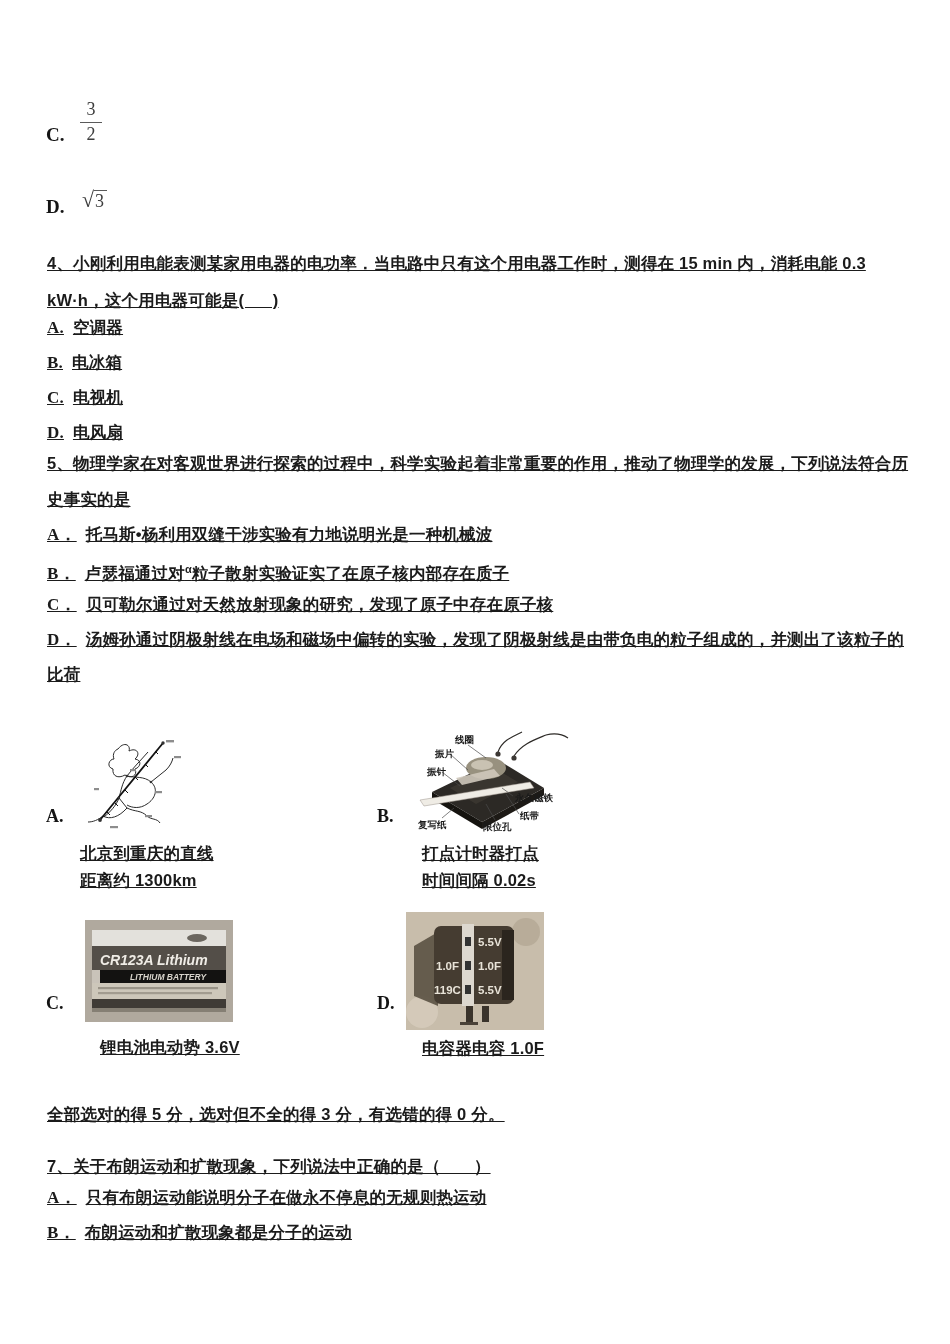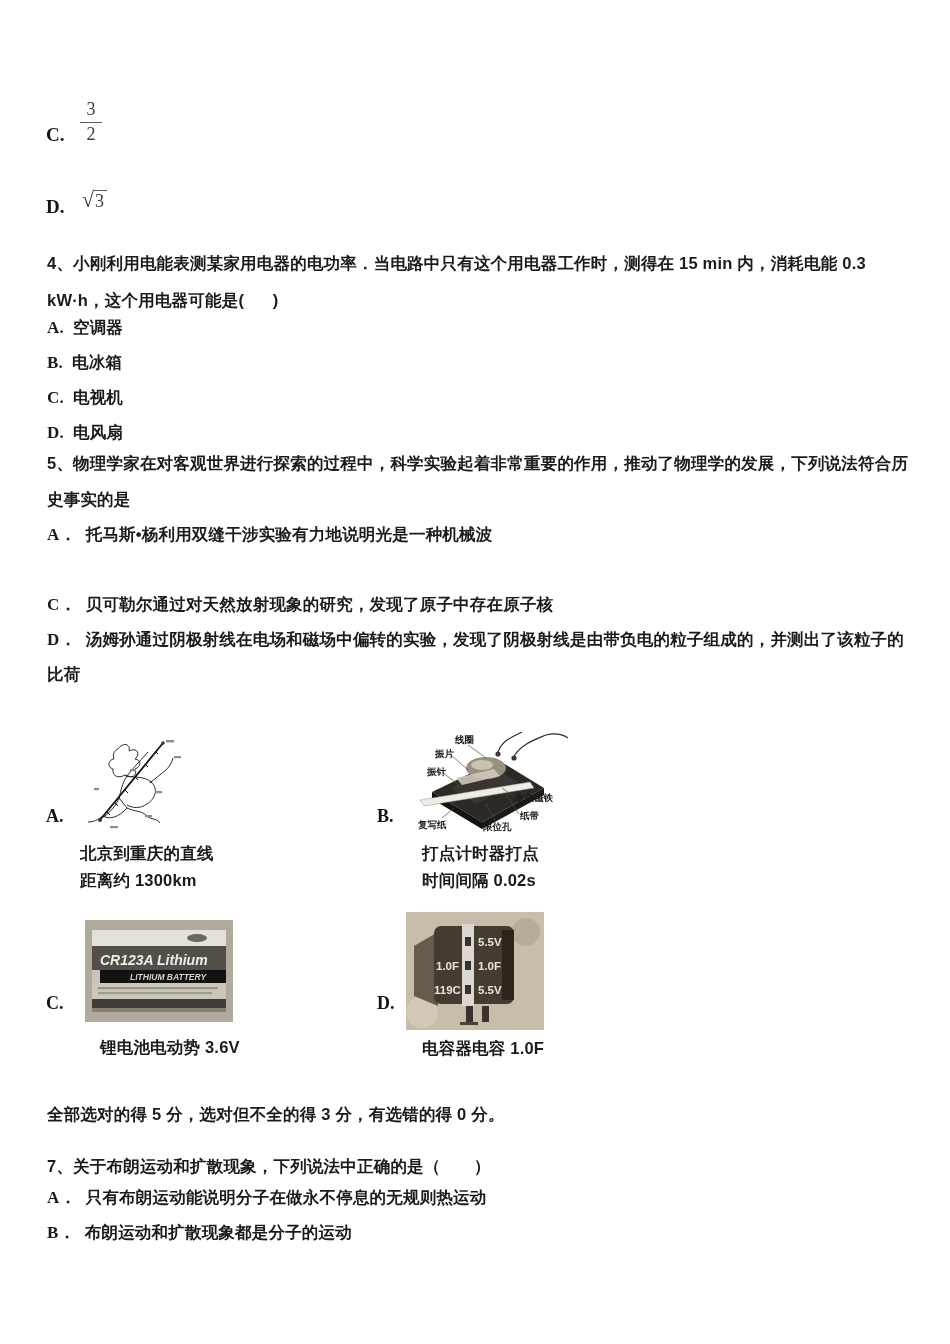--- a/index.html
+++ b/index.html
@@ -1,18 +1,18 @@
 <!DOCTYPE html>
 <html><head>
 <meta charset="utf-8">
 <style>
   html,body{margin:0;padding:0;background:#e9e9e9;}
   .page{position:relative;width:950px;height:1344px;background:#ffffff;margin:0 auto;
         overflow:hidden;font-family:"Liberation Sans",sans-serif;color:#1b1b1b;}
-  .ln{position:absolute;white-space:pre;font-size:16.5px;font-weight:700;line-height:20px;letter-spacing:.2px;}
+  .ln{position:absolute;white-space:pre;font-size:16.5px;font-weight:700;line-height:20px;letter-spacing:.2px;text-decoration:underline;}
   .olab{font-family:"Liberation Serif",serif;font-size:17px;font-weight:700;margin-right:9px;}
   .slab{position:absolute;font-family:"Liberation Serif",serif;font-size:19px;font-weight:700;color:#141414;white-space:pre;}
   sup.alpha{font-size:11px;vertical-align:6px;font-weight:700;}
   
   .frac{position:absolute;left:80px;top:99px;width:22px;text-align:center;
         font-family:"Liberation Serif",serif;font-size:18px;color:#3d3d3d;font-weight:400;line-height:1.2;}
   .frac .num{display:block;border-bottom:1.4px solid #5a5a5a;padding:0 4px 1px;}
   .frac .den{display:block;padding-top:1px;}
   
   .sqrt{position:absolute;left:82px;top:187px;font-family:"Liberation Serif",serif;color:#3d3d3d;font-weight:400;}
@@ -38,20 +38,21 @@
   <div class="ln" style="left:47px;top:253px">4、小刚利用电能表测某家用电器的电功率．当电路中只有这个用电器工作时，测得在 15 min 内，消耗电能 0.3</div>
   <div class="ln" style="left:47px;top:290px">kW·h，这个用电器可能是(      )</div>
   <div class="ln" style="left:47px;top:317px"><span class="olab">A.</span><span>空调器</span></div>
   <div class="ln" style="left:47px;top:352px"><span class="olab">B.</span><span>电冰箱</span></div>
   <div class="ln" style="left:47px;top:387px"><span class="olab">C.</span><span>电视机</span></div>
   <div class="ln" style="left:47px;top:422px"><span class="olab">D.</span><span>电风扇</span></div>
 
   <div class="ln" style="left:47px;top:453px">5、物理学家在对客观世界进行探索的过程中，科学实验起着非常重要的作用，推动了物理学的发展，下列说法符合历</div>
   <div class="ln" style="left:47px;top:489px">史事实的是</div>
   <div class="ln" style="left:47px;top:524px"><span class="olab">A．</span><span>托马斯•杨利用双缝干涉实验有力地说明光是一种机械波</span></div>
+  <div class="ln" style="left:47px;top:559px"><span class="olab">B．</span><span>卢瑟福通过对</span><sup class="alpha">α</sup><span>粒子散射实验证实了在原子核内部存在质子</span></div>
   <div class="ln" style="left:47px;top:594px"><span class="olab">C．</span><span>贝可勒尔通过对天然放射现象的研究，发现了原子中存在原子核</span></div>
   <div class="ln" style="left:47px;top:629px"><span class="olab">D．</span><span>汤姆孙通过阴极射线在电场和磁场中偏转的实验，发现了阴极射线是由带负电的粒子组成的，并测出了该粒子的</span></div>
   <div class="ln" style="left:47px;top:664px">比荷</div>
 
 
   <span class="slab figlabel" style="left:46px;top:806px">A.</span>
   <svg style="position:absolute;left:82px;top:736px" width="115" height="100" viewBox="0 0 115 100">
     <g stroke="#2b2b2b" fill="none" stroke-width="1">
       <path d="M36,13 c6,-8 13,-4 11,2 c8,-4 12,3 6,8 c7,1 6,8 0,10 c3,7 -4,10 -10,6 c-7,4 -13,1 -12,-6 c-7,-2 -4,-10 1,-10 c-2,-5 1,-9 4,-10"></path>
       <path d="M66,16 c-7,8 -15,16 -21,24 c-5,7 -6,15 -8,22 c-3,8 -9,14 -15,19"></path>

